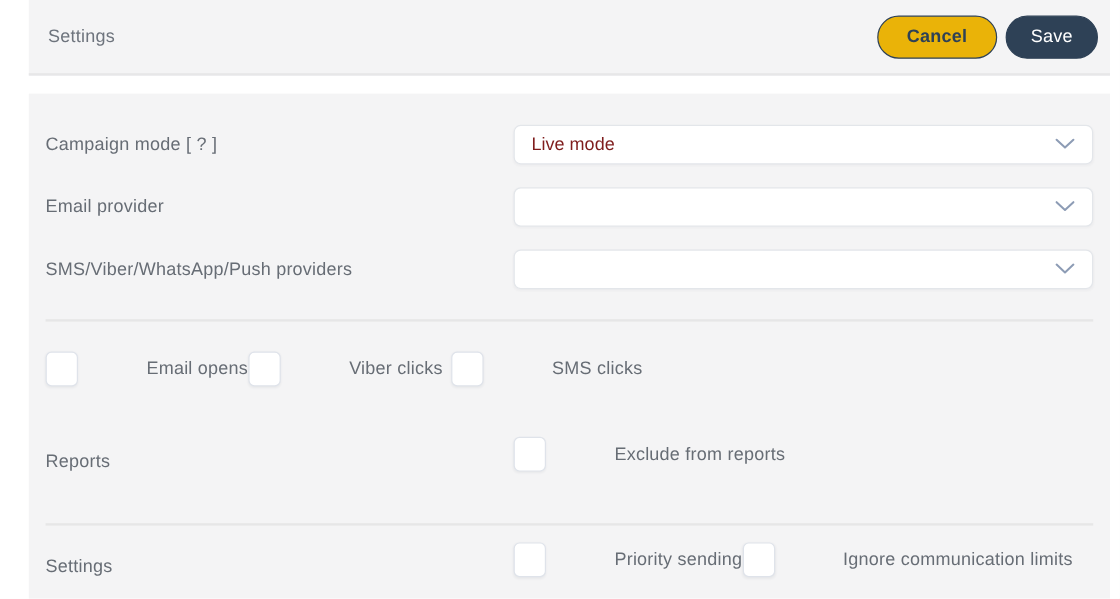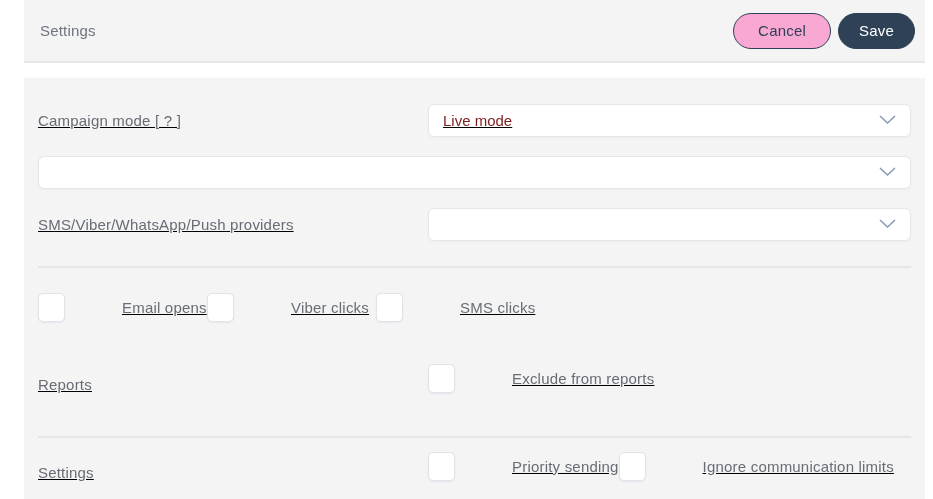--- a/index.html
+++ b/index.html
@@ -23,32 +23,31 @@
     padding: 0 10px 0 16px;
   }
   .header-title { color: #6e747d; font-size: 15px; letter-spacing: .2px; }
   .header-actions { margin-left: auto; display: flex; align-items: center; gap: 7px; }
   .btn {
     height: 36px; border-radius: 18px;
     font-family: inherit; font-size: 15px;
     cursor: pointer; letter-spacing: .2px;
   }
   .btn-cancel {
-    background: #f9a8d4; border: 1px solid #2e4156;
-    color: #2e4156; padding: 0 24px; font-weight: 400;
+    background: #eab308; border: 1px solid #2e4156;
+    color: #2e4156; padding: 0 24px; font-weight: 700;
   }
   .btn-save {
     background: #2e4156; border: 1px solid #2e4156;
     color: #ffffff; padding: 0 20px; font-weight: 400;
   }
   
   .content {
     top: 78px; bottom: 0;
     padding: 16px 14px 0 14px;
-    text-decoration: underline;
   }
   .form-row { display: flex; align-items: center; height: 52px; }
   .form-label {
     flex: 0 0 390px;
     color: #676d75; font-size: 15px; letter-spacing: .2px;
   }
   .select {
     flex: 1; height: 33px;
     background: #ffffff;
     border: 1px solid #e3e6ea;
@@ -108,20 +107,21 @@
       <span>Live mode</span>
       <span class="chevron">
         <svg width="17" height="10" viewBox="0 0 17 10">
             <polyline points="1.5,1.5 8.5,8 15.5,1.5" fill="none" stroke="#8d9cb5" stroke-width="1.7" stroke-linecap="round" stroke-linejoin="round"></polyline>
           </svg>
       </span>
     </div>
   </div>
 
   <div class="form-row">
+    <div class="form-label">Email provider</div>
     <div class="select">
       <span></span>
       <span class="chevron">
         <svg width="17" height="10" viewBox="0 0 17 10">
             <polyline points="1.5,1.5 8.5,8 15.5,1.5" fill="none" stroke="#8d9cb5" stroke-width="1.7" stroke-linecap="round" stroke-linejoin="round"></polyline>
           </svg>
       </span>
     </div>
   </div>
 

